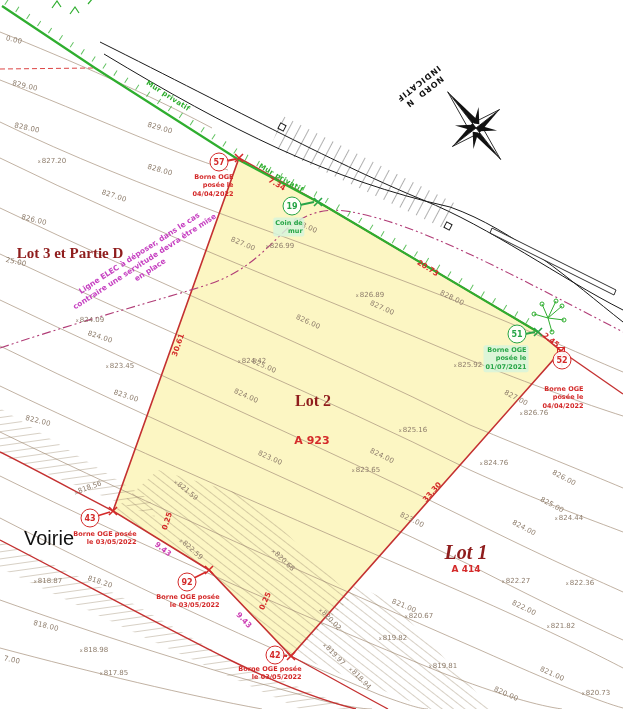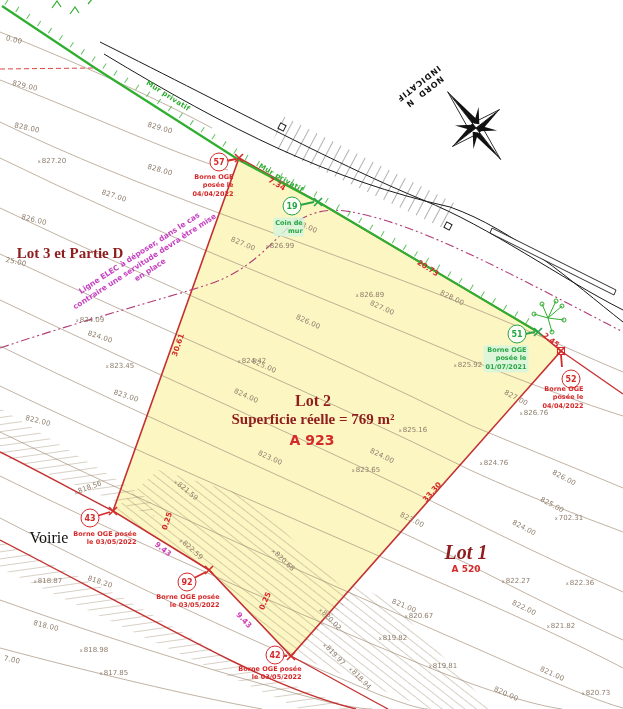--- a/index.html
+++ b/index.html
@@ -24,24 +24,24 @@
   .marker-circle.red{border:1.4px solid #d42a2a;color:#d42a2a;}
   .marker-circle.green{border:1.4px solid #27a547;color:#27a547;}
   .marker-note{font-size:6.5px;line-height:1.3;text-align:right;font-weight:bold;}
   .marker-note.red{color:#d42a2a;}
   .marker-note.green{color:#27a547;background:rgba(215,245,220,.85);padding:1px 2px;border-radius:2px;}
   
   .lot-title{font-family:"Liberation Serif",serif;font-weight:bold;color:#8f1d1d;}
   #lot3-title{left:70px;top:253px;font-size:15px;}
   #lot2-title{left:313px;top:401px;font-size:16px;}
   #lot2-area{left:313px;top:419px;font-size:15px;}
-  #lot2-parcel{left:312px;top:440px;font-size:14px;font-family:"DejaVu Sans",sans-serif;color:#d42a2a;}
+  #lot2-parcel{left:312px;top:440px;font-size:11px;font-family:"DejaVu Sans",sans-serif;color:#d42a2a;}
   #lot1-title{left:466px;top:552px;font-size:20px;font-style:italic;}
   #lot1-parcel{left:466px;top:569px;font-size:9px;font-family:"DejaVu Sans",sans-serif;color:#d42a2a;}
-  #voirie-label{left:49px;top:538px;font-family:Liberation Serif, serif;font-size:16px;color:#111;}
+  #voirie-label{left:49px;top:538px;font-family:Liberation Sans, sans-serif;font-size:20px;color:#111;}
   
   #elec-note{left:145px;top:262px;transform:translate(-50%,-50%) rotate(-33deg);
      color:#c743c2;font-size:7.5px;font-weight:bold;text-align:center;line-height:1.35;}
   
   #compass-text{left:421px;top:87px;transform:translate(-50%,-50%) rotate(142deg);
      color:#111;font-size:8px;font-weight:bold;text-align:center;line-height:1.3;letter-spacing:1px;}
 </style>
 </head>
 <body>
 
@@ -162,24 +162,23 @@
       <polygon points="-30,0 0,6 0,0" fill="#fff" stroke="#111" stroke-width="0.8"></polygon>
       <polygon points="15,-15 5,-1 1,-5" fill="#111"></polygon>
       <polygon points="-15,-15 -5,-1 -1,-5" fill="#111"></polygon>
       <polygon points="15,15 5,1 1,5" fill="#111"></polygon>
       <polygon points="-15,15 -5,1 -1,5" fill="#111"></polygon>
     </g>
   </svg>
 
   <div class="abs ctr lot-title" id="lot3-title">Lot 3 et Partie D</div>
   <div class="abs ctr lot-title" id="lot2-title">Lot 2</div>
-  <div class="abs ctr lot-title" id="lot2-area">Superficie réelle = 769 m²</div>
   <div class="abs ctr" id="lot2-parcel" style="font-weight:bold;">A 923</div>
   <div class="abs ctr lot-title" id="lot1-title">Lot 1</div>
-  <div class="abs ctr" id="lot1-parcel" style="font-weight:bold;">A 520</div>
+  <div class="abs ctr" id="lot1-parcel" style="font-weight:bold;">A 414</div>
   <div class="abs ctr" id="voirie-label">Voirie</div>
 
   <div class="abs" id="elec-note">
     <div>Ligne ELEC à déposer, dans le cas</div>
     <div>contraire une servitude devra être mise</div>
     <div>en place</div>
   </div>
 
   <div class="abs" id="compass-text">
     <span>NORD</span>&nbsp;&nbsp;<span>N</span><br>
@@ -225,21 +224,21 @@
       <div class="abs spot" style="left: 280px; top: 246px; transform: translate(-50%, -50%) rotate(0deg);">826.99</div>
       <div class="abs spot" style="left: 370px; top: 295px; transform: translate(-50%, -50%) rotate(0deg);">826.89</div>
       <div class="abs spot" style="left: 90px; top: 320px; transform: translate(-50%, -50%) rotate(0deg);">824.09</div>
       <div class="abs spot" style="left: 120px; top: 366px; transform: translate(-50%, -50%) rotate(0deg);">823.45</div>
       <div class="abs spot" style="left: 232px; top: 361px; transform: translate(-50%, -50%) rotate(0deg); margin-left: 20px;">824.42</div>
       <div class="abs spot" style="left: 413px; top: 430px; transform: translate(-50%, -50%) rotate(0deg);">825.16</div>
       <div class="abs spot" style="left: 366px; top: 470px; transform: translate(-50%, -50%) rotate(0deg);">823.65</div>
       <div class="abs spot" style="left: 534px; top: 413px; transform: translate(-50%, -50%) rotate(0deg);">826.76</div>
       <div class="abs spot" style="left: 468px; top: 365px; transform: translate(-50%, -50%) rotate(0deg);">825.92</div>
       <div class="abs spot" style="left: 494px; top: 463px; transform: translate(-50%, -50%) rotate(0deg);">824.76</div>
-      <div class="abs spot" style="left: 569px; top: 518px; transform: translate(-50%, -50%) rotate(0deg);">702.31</div>
+      <div class="abs spot" style="left: 569px; top: 518px; transform: translate(-50%, -50%) rotate(0deg);">824.44</div>
       <div class="abs spot" style="left: 516px; top: 581px; transform: translate(-50%, -50%) rotate(0deg);">822.27</div>
       <div class="abs spot" style="left: 580px; top: 583px; transform: translate(-50%, -50%) rotate(0deg);">822.36</div>
       <div class="abs spot" style="left: 419px; top: 616px; transform: translate(-50%, -50%) rotate(0deg);">820.67</div>
       <div class="abs spot" style="left: 561px; top: 626px; transform: translate(-50%, -50%) rotate(0deg);">821.82</div>
       <div class="abs spot" style="left: 393px; top: 638px; transform: translate(-50%, -50%) rotate(0deg);">819.82</div>
       <div class="abs spot" style="left: 443px; top: 666px; transform: translate(-50%, -50%) rotate(0deg);">819.81</div>
       <div class="abs spot" style="left: 596px; top: 693px; transform: translate(-50%, -50%) rotate(0deg);">820.73</div>
       <div class="abs spot" style="left: 48px; top: 581px; transform: translate(-50%, -50%) rotate(0deg);">818.87</div>
       <div class="abs spot" style="left: 94px; top: 606px; transform: translate(-50%, -50%) rotate(0deg); margin-top: 44px;">818.98</div>
       <div class="abs spot" style="left: 114px; top: 673px; transform: translate(-50%, -50%) rotate(0deg);">817.85</div>
@@ -277,21 +276,21 @@
       <div class="abs ctr marker-note green" style="left: 289px; top: 227px;">
         <div>Coin de</div>
         <div>mur</div>
       </div>
       <div class="abs ctr marker-circle green" style="left: 517px; top: 334px;">51</div>
       <div class="abs ctr marker-note green" style="left: 506px; top: 359px;">
         <div>Borne OGE</div>
         <div>posée le</div>
         <div>01/07/2021</div>
       </div>
-      <div class="abs ctr marker-circle red" style="left: 562px; top: 379px; margin-left: 9px;">52</div>
+      <div class="abs ctr marker-circle red" style="left: 562px; top: 360px;">52</div>
       <div class="abs ctr marker-note red" style="left: 563px; top: 398px;">
         <div>Borne OGE</div>
         <div>posée le</div>
         <div>04/04/2022</div>
       </div>
       <div class="abs ctr marker-circle red" style="left: 90px; top: 518px;">43</div>
       <div class="abs ctr marker-note red" style="left: 105px; top: 538px;">
         <div>Borne OGE posée</div>
         <div>le 03/05/2022</div>
       </div>

